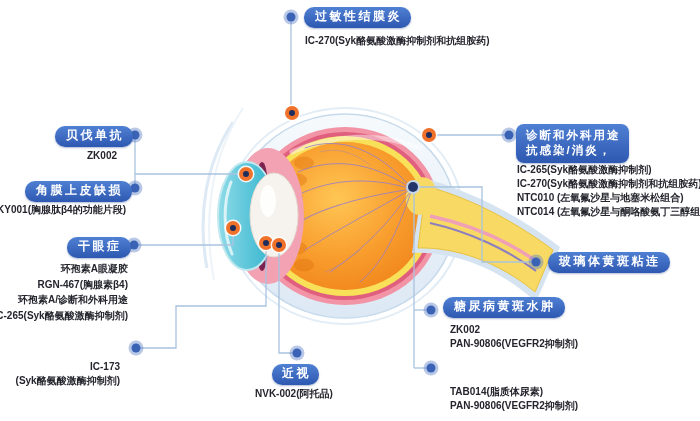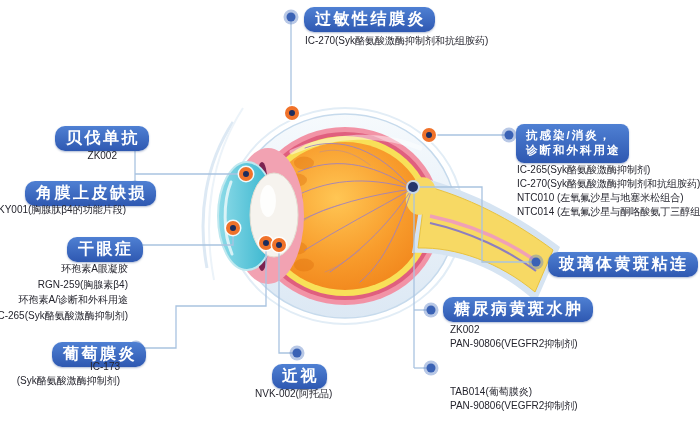--- a/index.html
+++ b/index.html
@@ -3,27 +3,27 @@
 <meta charset="utf-8">
 <style>
   *{margin:0;padding:0;box-sizing:border-box}
   html,body{width:700px;height:421px}
   body{position:relative;background:#ffffff;overflow:hidden;
        font-family:"Liberation Sans","DejaVu Sans",sans-serif}
   .layer{position:absolute;inset:0}
   svg.bg{position:absolute;left:0;top:0}
 
   .pill{position:absolute;background:linear-gradient(180deg,#4f80d3 0%,#2e58b1 100%);
-        color:#fff;font-weight:bold;font-size:16px;letter-spacing:2.5px;
+        color:#fff;font-weight:bold;font-size:12px;letter-spacing:2.5px;
         padding:3px 9px 4px 11px;border-radius:10px;white-space:nowrap;
         box-shadow:0 1px 2px rgba(25,60,130,.35);line-height:1.15}
-  .pill.small{font-size:16px;padding:3px 8px 4px 10px}
+  .pill.small{font-size:12px;padding:3px 8px 4px 10px}
   .pill.two-line{letter-spacing:2px;font-size:11.5px;border-radius:8px;
         padding:4px 8px 5px 10px;line-height:1.3}
-  .drug{position:absolute;font-size:10px;font-weight:normal;color:#25252e;
+  .drug{position:absolute;font-size:10px;font-weight:bold;color:#25252e;
         white-space:nowrap;line-height:1.2}
   .drug.r{text-align:right}
 
   .dot-blue{position:absolute;width:15px;height:15px;border-radius:50%;
         background:rgba(98,134,199,.45);transform:translate(-50%,-50%);
         display:flex;align-items:center;justify-content:center}
   .dot-blue::after{content:"";width:9px;height:9px;border-radius:50%;background:#3a62b5}
   .dot-orange{position:absolute;width:14px;height:14px;border-radius:50%;
         background:#f0722a;transform:translate(-50%,-50%);
         box-shadow:0 0 0 1.5px rgba(255,255,255,.9);
@@ -151,41 +151,40 @@
   <div class="drug" style="left:305px;top:35px">IC-270(Syk酪氨酸激酶抑制剂和抗组胺药)</div>
 
   <div class="pill" style="left:55px;top:126px">贝伐单抗</div>
   <div class="drug r" style="right:583px;top:150px">ZK002</div>
 
   <div class="pill" style="left:25px;top:181px">角膜上皮缺损</div>
   <div class="drug r" style="right:574px;top:204px">ZKY001(胸腺肽β4的功能片段)</div>
 
   <div class="pill" style="left:67px;top:237px">干眼症</div>
   <div class="drug r" style="right:572px;top:263px">环孢素A眼凝胶</div>
-  <div class="drug r" style="right:572px;top:279px">RGN-259(胸腺素β4)</div>
+  <div class="drug r" style="right:572px;top:279px">RGN-467(胸腺素β4)</div>
   <div class="drug r" style="right:572px;top:294px">环孢素A/诊断和外科用途</div>
   <div class="drug r" style="right:572px;top:310px">IC-265(Syk酪氨酸激酶抑制剂)</div>
 
-  <div class="pill" style="left:52px;top:342px">葡萄膜炎</div>
   <div class="drug r" style="right:580px;top:361px">IC-173</div>
   <div class="drug r" style="right:580px;top:375px">(Syk酪氨酸激酶抑制剂)</div>
 
   <div class="pill small" style="left:272px;top:364px">近视</div>
   <div class="drug" style="left:255px;top:388px">NVK-002(阿托品)</div>
 
   <div class="pill two-line" style="left:516px;top:124px">
+    <div>诊断和外科用途</div>
     <div>抗感染/消炎，</div>
-    <div>诊断和外科用途</div>
   </div>
   <div class="drug" style="left:517px;top:164px">IC-265(Syk酪氨酸激酶抑制剂)</div>
   <div class="drug" style="left:517px;top:178px">IC-270(Syk酪氨酸激酶抑制剂和抗组胺药)</div>
   <div class="drug" style="left:517px;top:192px">NTC010 (左氧氟沙星与地塞米松组合)</div>
   <div class="drug" style="left:517px;top:206px">NTC014 (左氧氟沙星与酮咯酸氨丁三醇组合)</div>
 
   <div class="pill" style="left:548px;top:252px">玻璃体黄斑粘连</div>
 
   <div class="pill" style="left:443px;top:297px">糖尿病黄斑水肿</div>
   <div class="drug" style="left:450px;top:324px">ZK002</div>
   <div class="drug" style="left:450px;top:338px">PAN-90806(VEGFR2抑制剂)</div>
 
-  <div class="drug" style="left:450px;top:386px">TAB014(葡萄膜炎)</div>
+  <div class="drug" style="left:450px;top:386px">TAB014(脂质体尿素)</div>
   <div class="drug" style="left:450px;top:400px">PAN-90806(VEGFR2抑制剂)</div>
 </div>
 
 </body></html>

